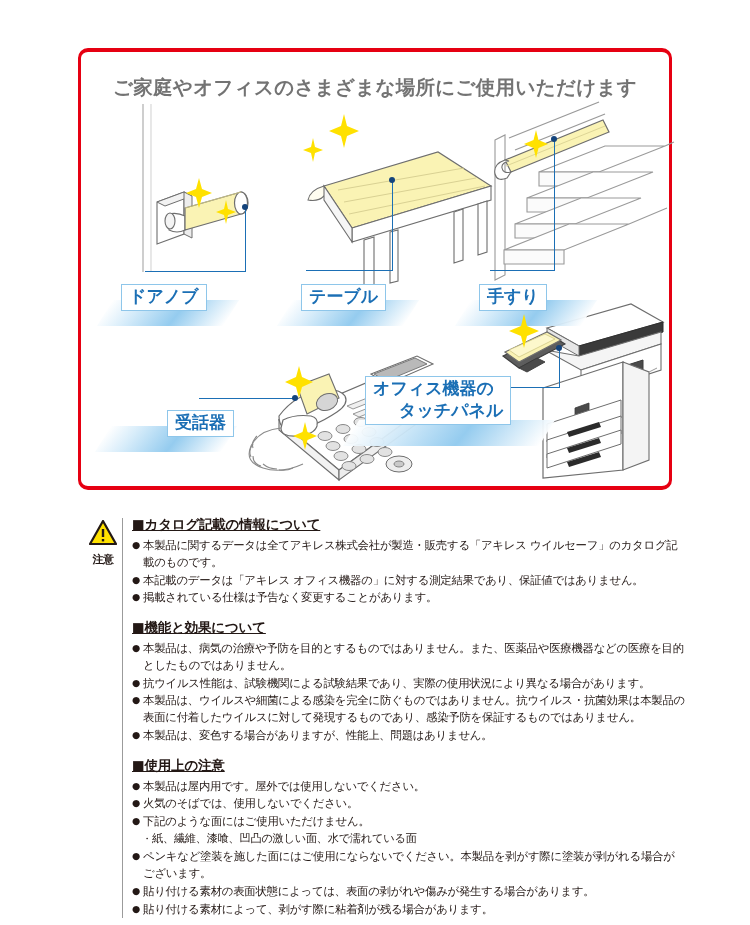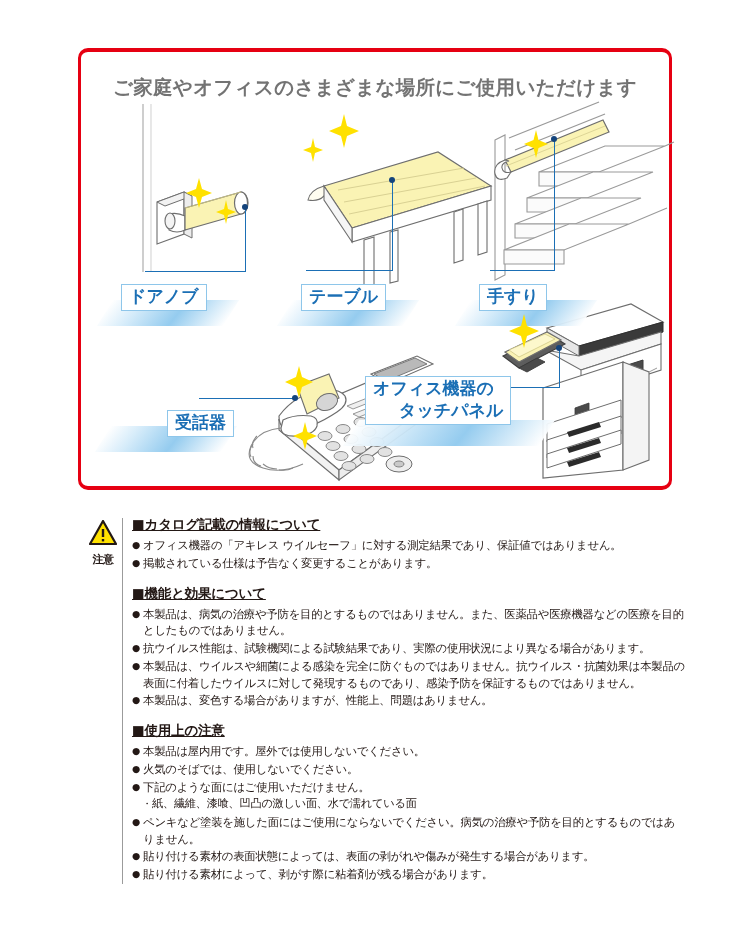--- a/index.html
+++ b/index.html
@@ -455,21 +455,22 @@
       <div class="warn-label">注意</div>
     </div>
 
     <div class="rule-col"></div>
 
     <div class="body-col">
 
       <div class="sec-block">
         <h3 class="sec-head">■カタログ記載の情報について</h3>
         <ul class="bullets">
-          <li>オフィス機器の「アキレス ウイルセーフ」に対する測定結果であり、保証値ではありません。</li>
+          <li>本製品に関するデータは全てアキレス株式会社が製造・販売する「アキレス ウイルセーフ」のカタログ記載のものです。</li>
+          <li>本記載のデータは「アキレス オフィス機器の」に対する測定結果であり、保証値ではありません。</li>
           <li>掲載されている仕様は予告なく変更することがあります。</li>
         </ul>
       </div>
 
       <div class="sec-block">
         <h3 class="sec-head">■機能と効果について</h3>
         <ul class="bullets">
           <li>本製品は、病気の治療や予防を目的とするものではありません。また、医薬品や医療機器などの医療を目的としたものではありません。</li>
           <li>抗ウイルス性能は、試験機関による試験結果であり、実際の使用状況により異なる場合があります。</li>
           <li>本製品は、ウイルスや細菌による感染を完全に防ぐものではありません。抗ウイルス・抗菌効果は本製品の表面に付着したウイルスに対して発現するものであり、感染予防を保証するものではありません。</li>
@@ -477,21 +478,21 @@
         </ul>
       </div>
 
       <div class="sec-block">
         <h3 class="sec-head">■使用上の注意</h3>
         <ul class="bullets">
           <li>本製品は屋内用です。屋外では使用しないでください。</li>
           <li>火気のそばでは、使用しないでください。</li>
           <li>下記のような面にはご使用いただけません。</li>
           <li class="sub">紙、繊維、漆喰、凹凸の激しい面、水で濡れている面</li>
-          <li>ペンキなど塗装を施した面にはご使用にならないでください。病気の治療や予防を目的とするものではありません。</li>
+          <li>ペンキなど塗装を施した面にはご使用にならないでください。本製品を剥がす際に塗装が剥がれる場合がございます。</li>
           <li>貼り付ける素材の表面状態によっては、表面の剥がれや傷みが発生する場合があります。</li>
           <li>貼り付ける素材によって、剥がす際に粘着剤が残る場合があります。</li>
 
         </ul>
       </div>
 
     </div>
   </div>
 </div>
 

